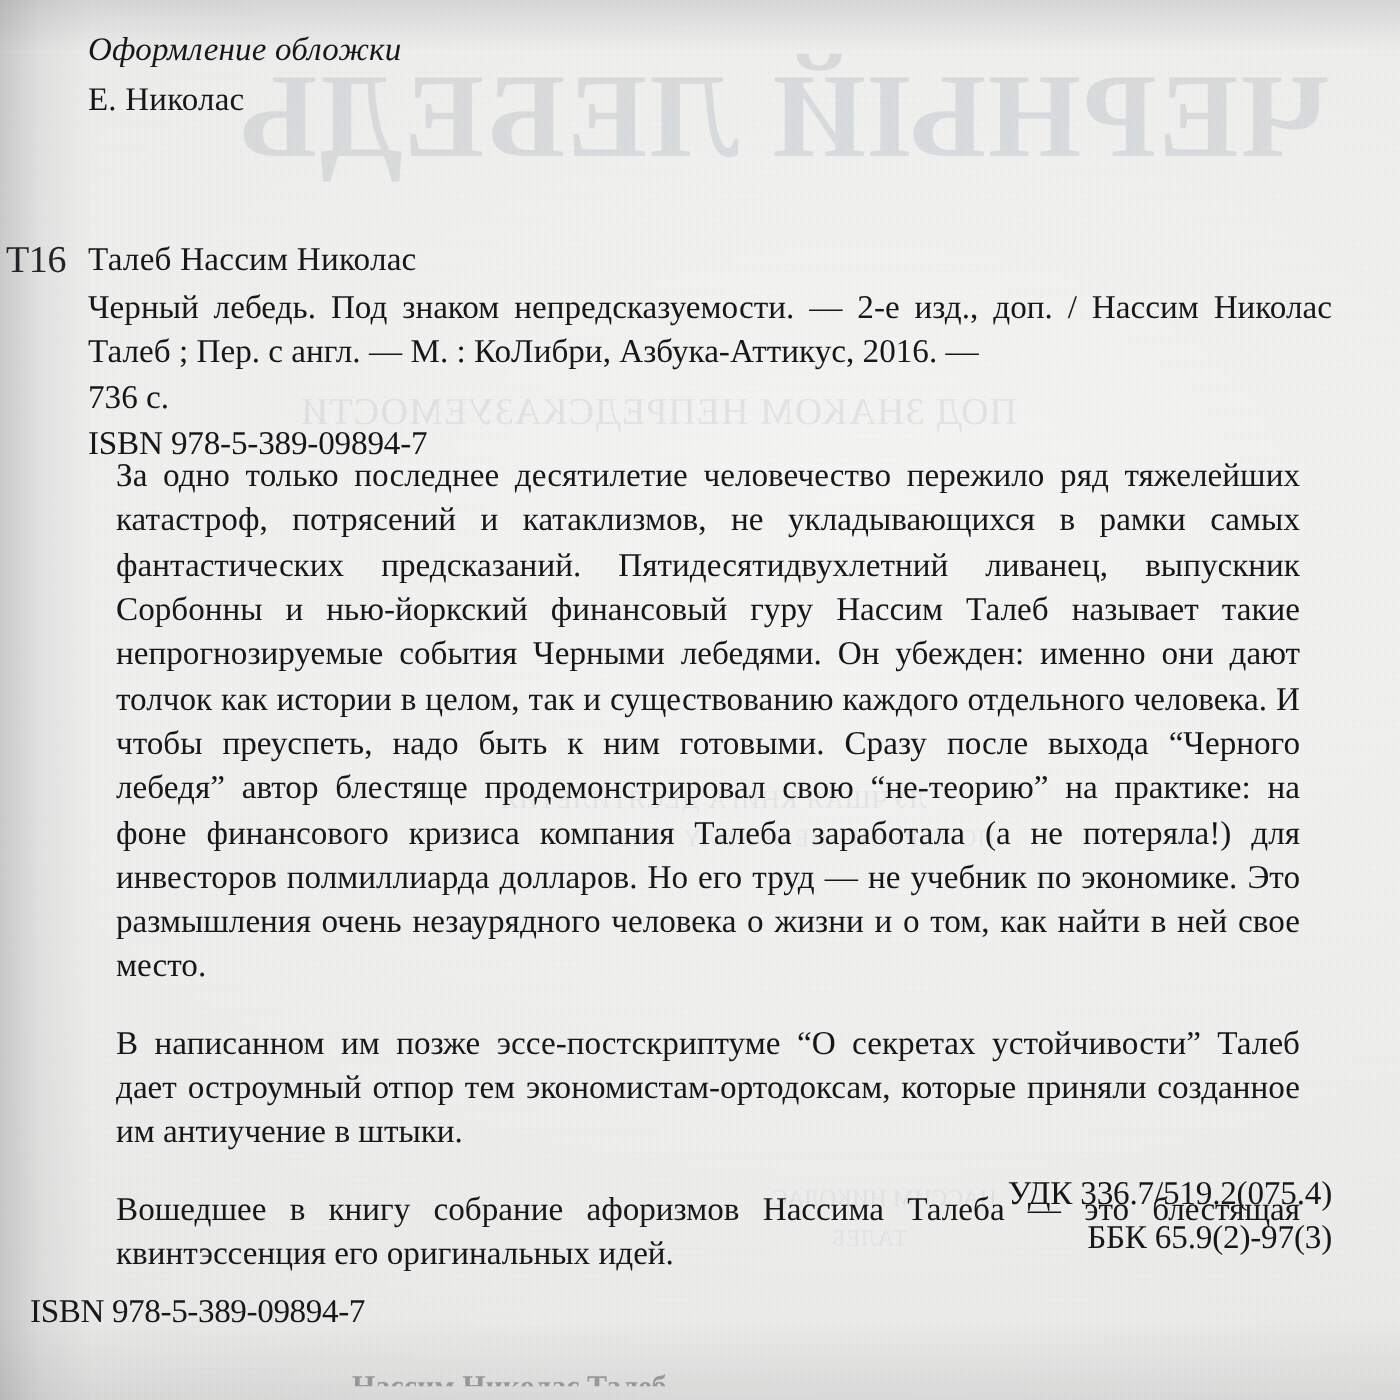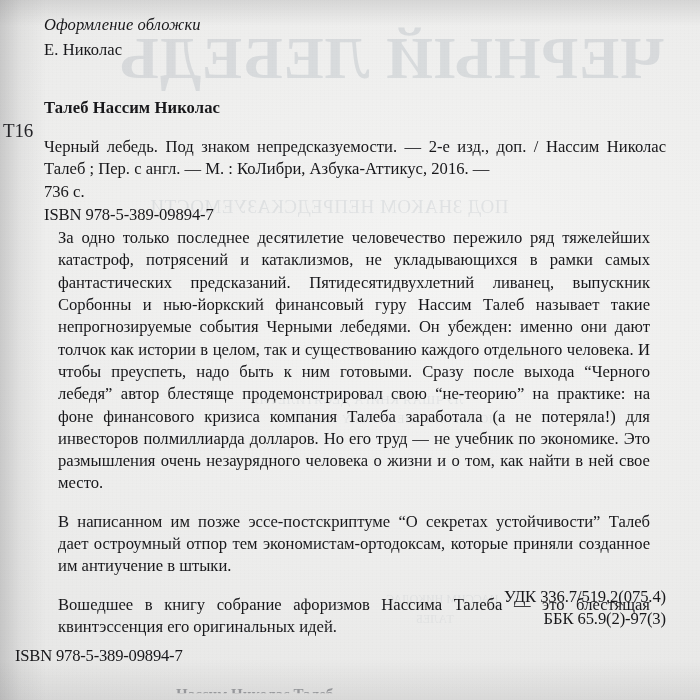--- a/index.html
+++ b/index.html
@@ -160,27 +160,28 @@
   #cip-block {
     position: absolute;
     left: 44px;
     top: 97px;
     width: 622px;
     font-size: 16.6px;
     line-height: 1.37;
     color: #17171a;
   }
   #cip-author {
-    font-weight: 700;
+    font-weight: 400;
     letter-spacing: .1px;
+    margin-top: 22px;
   }
   #cip-desc {
     text-align: justify;
     text-justify: inter-word;
-    margin-top: 16px;
+    margin-top: 1px;
   }
   #cip-pages { margin-top: 0px; }
   #cip-isbn { margin-top: 0px; letter-spacing: -0.1px; }
 
   #annotation {
     position: absolute;
     left: 42px;
     top: 211px;
     width: 624px;
     font-size: 16.6px;

